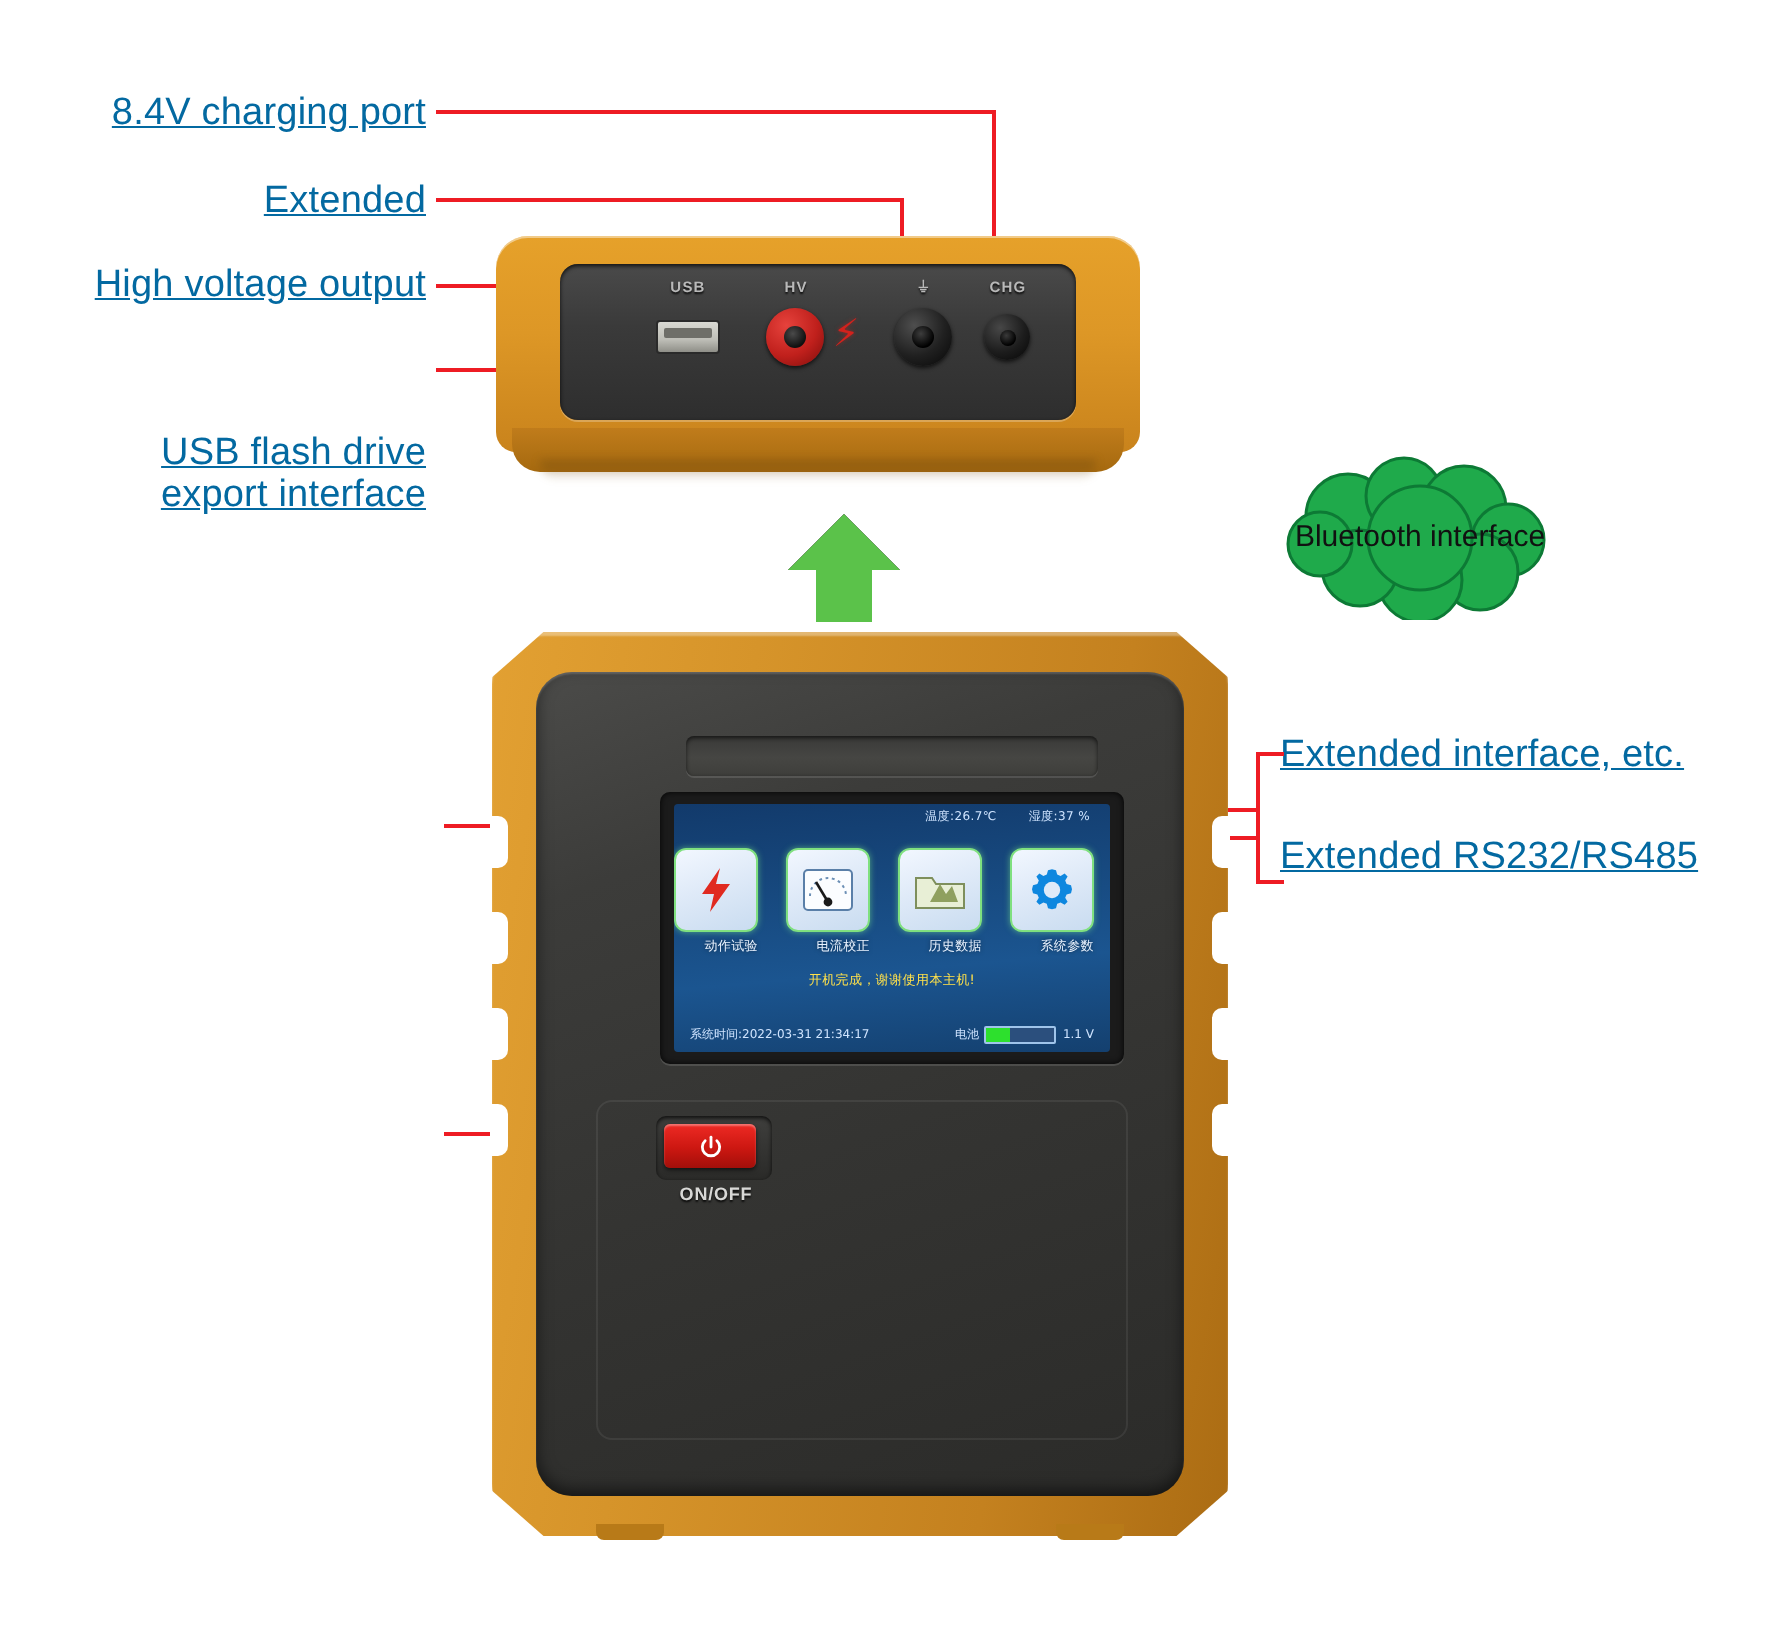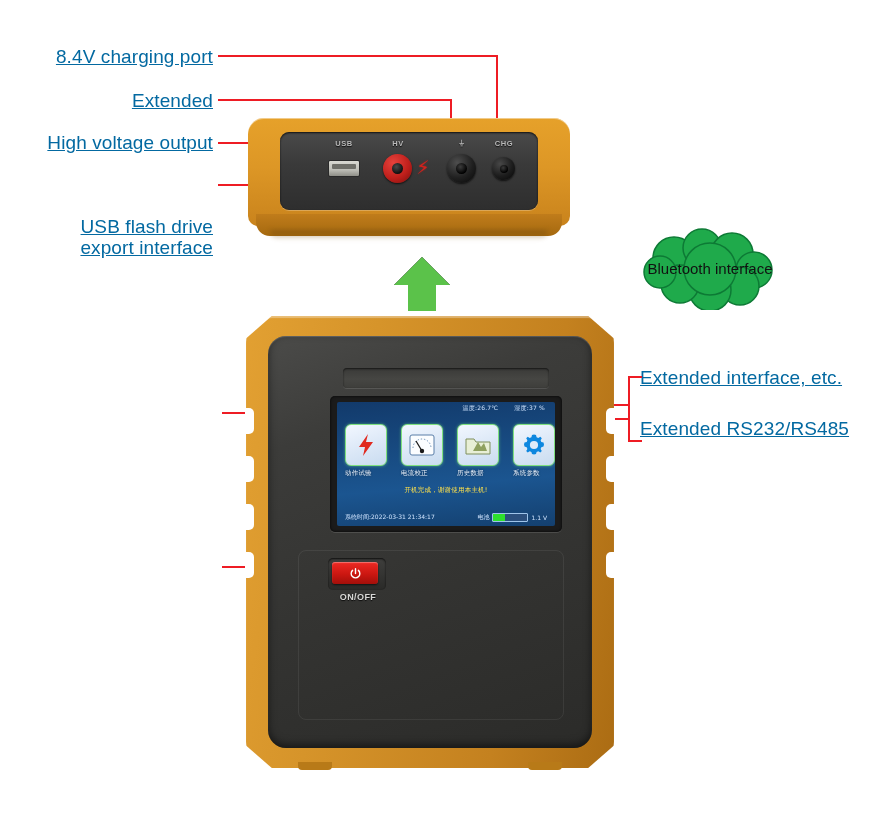--- a/index.html
+++ b/index.html
@@ -164,21 +164,21 @@
   .lcd-top{
     position:absolute;left:0;top:2px;width:100%;height:12px;
     display:flex;justify-content:flex-end;gap:16px;padding-right:10px;
     box-sizing:border-box;
     font-size:6px;color:#cfe4ff;letter-spacing:.2px;
   }
   .lcd-icons{
     position:absolute;left:8px;top:22px;width:202px;height:58px;
     display:flex;justify-content:space-between;
   }
-  .lcd-cell{width:34px;display:flex;flex-direction:column;align-items:flex-start;}
+  .lcd-cell{width:34px;display:flex;flex-direction:column;align-items:flex-end;}
   .lcd-tile{
     width:40px;height:40px;border-radius:6px;
     background:linear-gradient(160deg,#f2f7ff 0%,#dfeaf8 45%,#c9dcf0 100%);
     border:1.5px solid #7fe07f;
     display:flex;align-items:center;justify-content:center;
     box-shadow:0 0 3px rgba(140,255,140,.5);
   }
   .lcd-cap{
     margin-top:3px;font-size:6.5px;color:#eaf3ff;letter-spacing:.2px;
     text-shadow:0 0 2px rgba(0,0,0,.5);white-space:nowrap;

